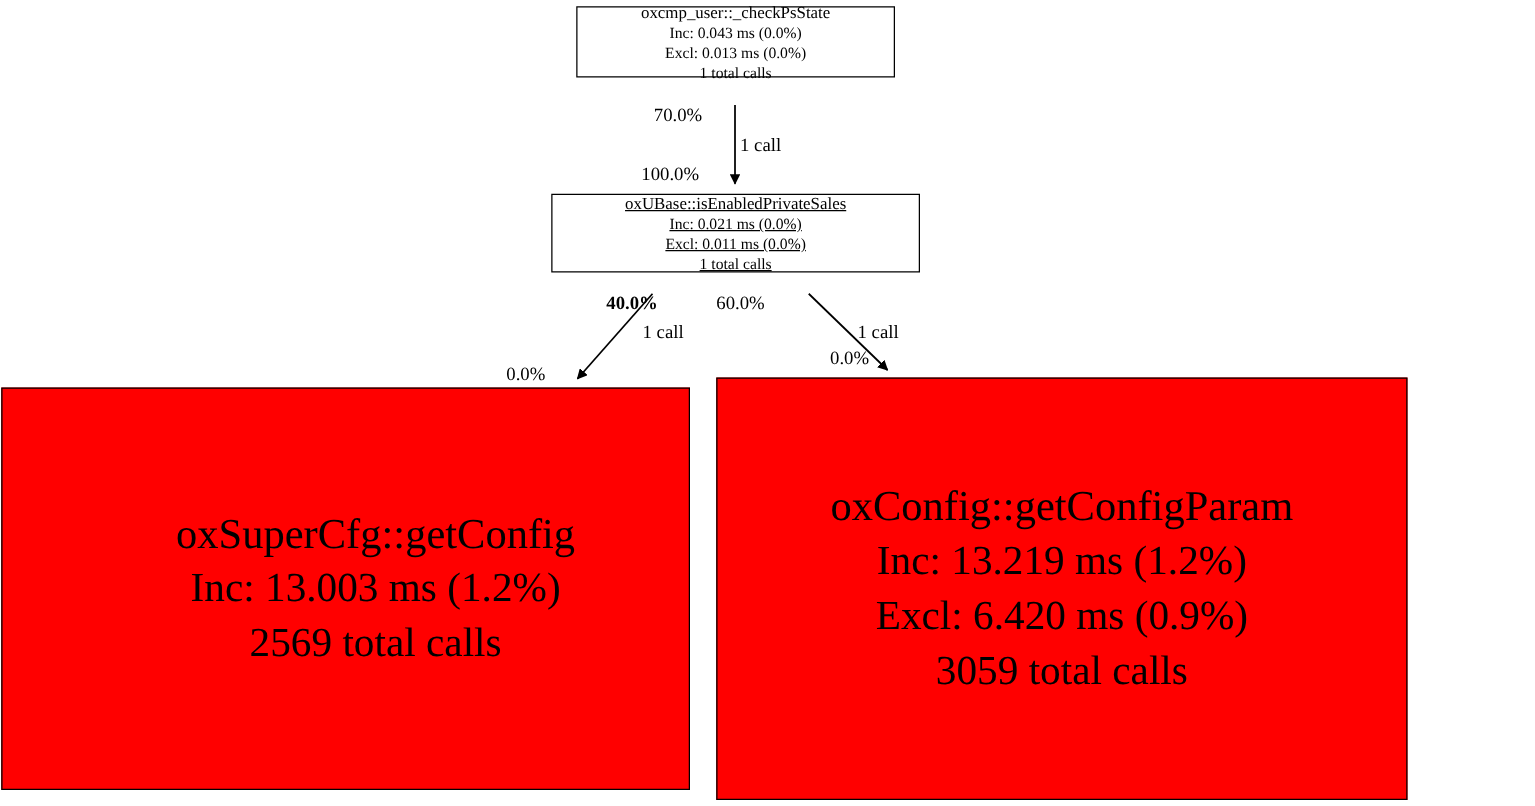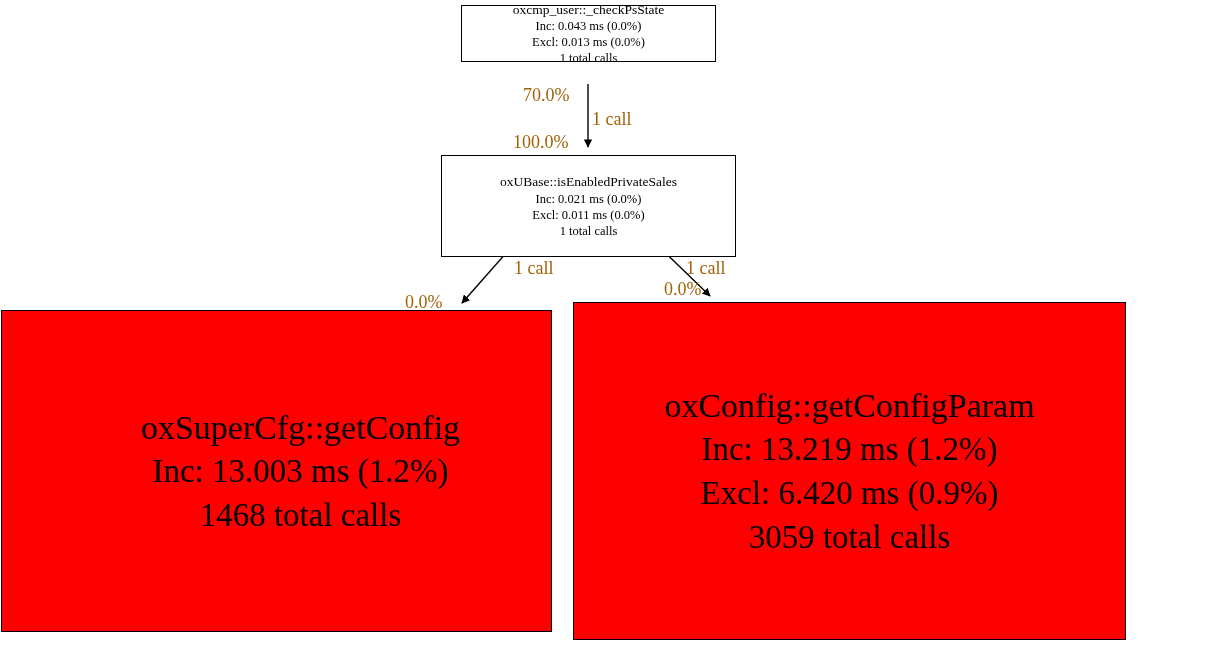--- a/index.html
+++ b/index.html
@@ -44,39 +44,39 @@
     display: block;
   }
   .node.small .title {
     font-size: 13.5px;
   }
   .node.big .title {
     font-size: 34px;
   }
 
   #node-root      { left: 461px; top: 5px;   width: 255px; height: 57px; }
-  #node-mid       { left: 441px; top: 155px; width: 295px; height: 102px; }
+  #node-mid       { left: 441px; top: 155px; width: 295px; height: 63px; text-decoration: underline; }
   #node-supercfg  { left: 1px;   top: 310px; width: 551px; height: 322px; padding-left: 48px; }
   #node-oxconfig  { left: 573px; top: 302px; width: 553px; height: 338px; }
 
   
   #edges {
     position: absolute;
     left: 0;
     top: 0;
     width: 1228px;
     height: 645px;
     pointer-events: none;
   }
   .edge-label {
     position: absolute;
-    font-size: 18px;
+    font-size: 15px;
     line-height: 1;
     white-space: nowrap;
-    color: #a16207;
+    color: #000000;
   }
 </style>
 </head>
 <body>
 
 <div id="canvas">
 
   <svg id="edges" viewBox="0 0 1228 645" width="1228" height="645" xmlns="http://www.w3.org/2000/svg">
     <defs>
       <marker id="arrow" viewBox="0 0 10 10" refX="9" refY="5" markerWidth="6" markerHeight="6" orient="auto-start-reverse">
@@ -119,21 +119,21 @@
   <div class="node small" id="node-mid" style="background: rgb(255, 255, 255);">
     <span class="line title">oxUBase::isEnabledPrivateSales</span>
     <span class="line">Inc: 0.021 ms (0.0%)</span>
     <span class="line">Excl: 0.011 ms (0.0%)</span>
     <span class="line">1 total calls</span>
   </div>
 
   <div class="node big" id="node-supercfg" style="background: rgb(255, 0, 0);">
     <span class="line title">oxSuperCfg::getConfig</span>
     <span class="line">Inc: 13.003 ms (1.2%)</span>
-    <span class="line">1468 total calls</span>
+    <span class="line">2569 total calls</span>
   </div>
 
   <div class="node big" id="node-oxconfig" style="background: rgb(255, 0, 0);">
     <span class="line title">oxConfig::getConfigParam</span>
     <span class="line">Inc: 13.219 ms (1.2%)</span>
     <span class="line">Excl: 6.420 ms (0.9%)</span>
     <span class="line">3059 total calls</span>
   </div>
 
 </div>

